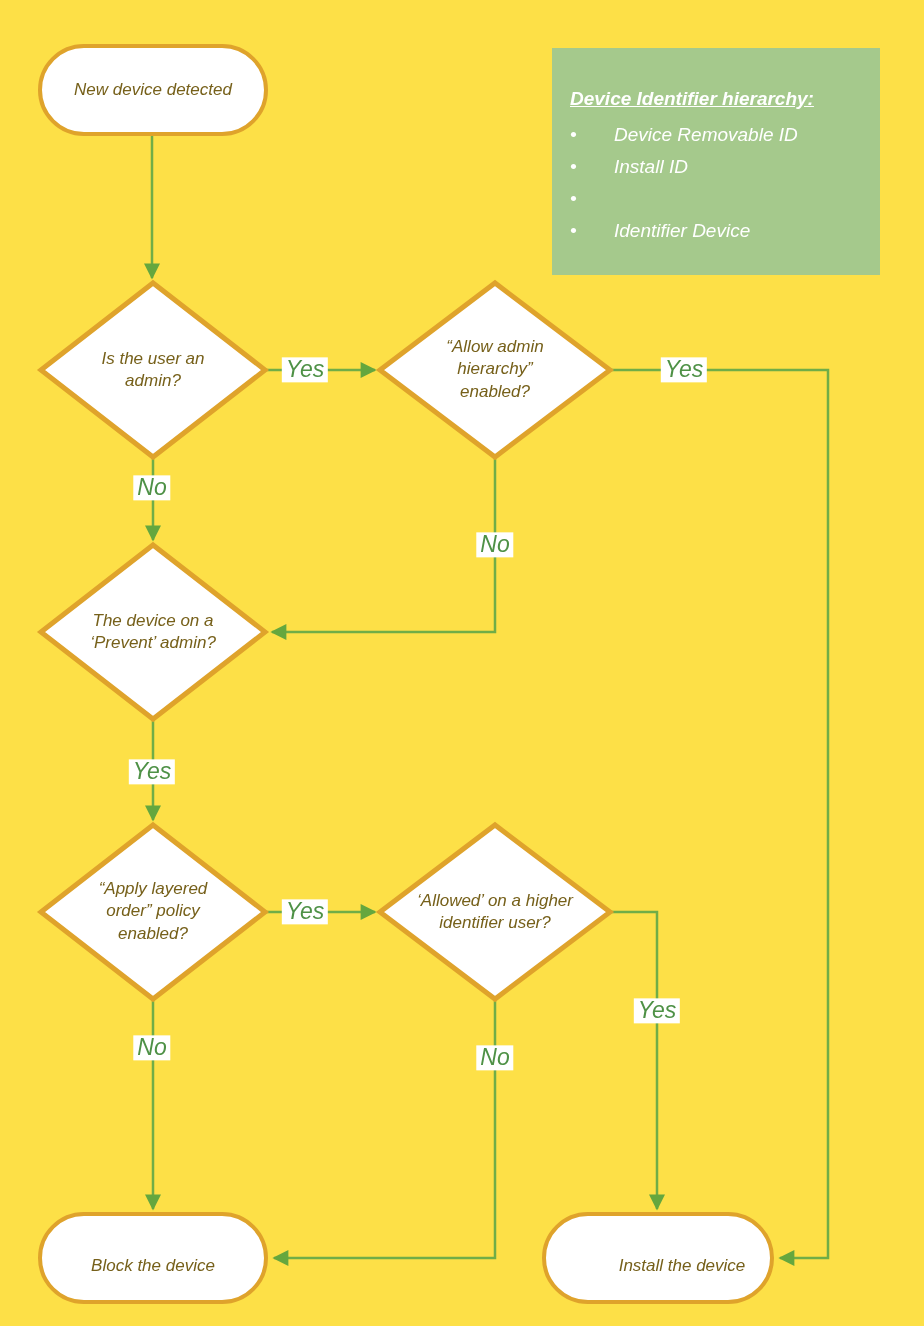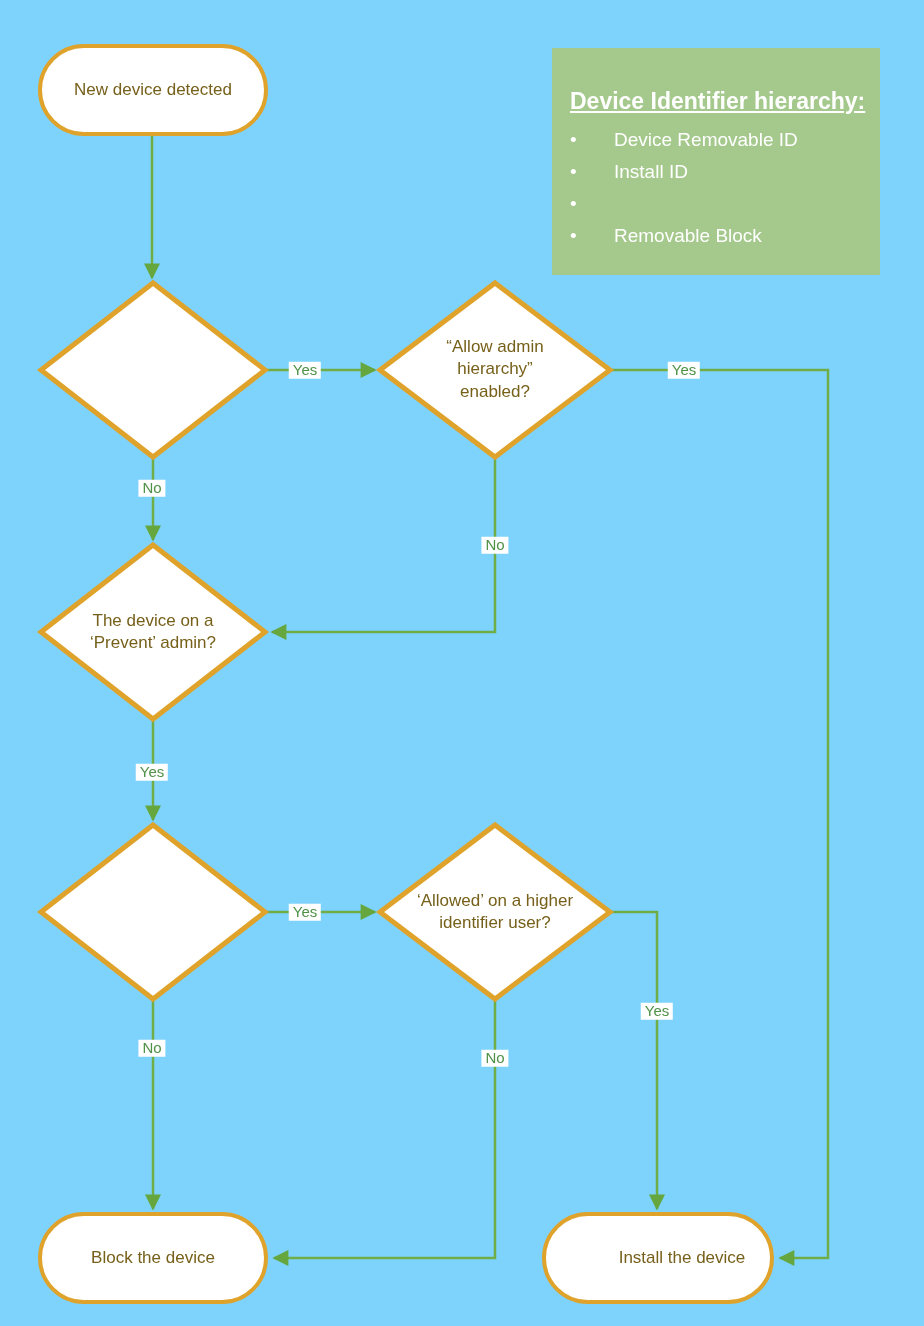--- a/index.html
+++ b/index.html
@@ -1,69 +1,70 @@
 <!DOCTYPE html>
 <html><head>
 <meta charset="utf-8">
 <style>
   html,body{margin:0;padding:0;background:#ffffff;}
   .canvas{
     position:relative;
     width:924px;height:1326px;
-    background:#7dd3fc;
+    background:#fde047;
     font-family:"Liberation Sans", sans-serif;
     overflow:hidden;
+    font-style:italic;
   }
   .canvas svg{position:absolute;left:0;top:0;}
   .node-label{
     position:absolute;
     transform:translate(-50%,-50%);
     text-align:center;
     color:#76601A;
     font-size:17px;
     line-height:1.32;
   }
   .edge-label{
     position:absolute;
     transform:translate(-50%,-50%);
     background:#ffffff;
     padding:0 4px;
     color:#4E9146;
-    font-size:15px;
+    font-size:23px;
     line-height:1.1;
   }
   .legend{
     position:absolute;
     left:552px;top:48px;
     width:328px;height:227px;
     background:#A5C98C;
     color:#ffffff;
     box-sizing:border-box;
     padding:40px 12px 0 18px;
   }
   .legend-title{
-    font-size:23px;
+    font-size:19px;
     font-weight:bold;
     text-decoration:underline;
     margin-bottom:9px;
   }
   .legend-item{
     display:flex;
     font-size:19px;
     line-height:32px;
   }
   .legend-bullet{width:44px;flex:0 0 44px;}
   
   .w-start{width:200px;}
   .w-d1{width:160px;}
   .w-d2{width:128px;}
   .w-d3{width:178px;}
   .w-d4{width:140px;}
   .w-d5{width:164px;}
-  .w-term{width:200px;}
+  .w-term{width:200px;margin-top:8px;}
 </style>
 </head>
 <body>
 
 <div class="canvas">
 
   <svg width="924" height="1326" viewBox="0 0 924 1326">
     <defs>
       <marker id="ah" viewBox="0 0 10 10" refX="9" refY="5" markerWidth="19" markerHeight="16" orient="auto" markerUnits="userSpaceOnUse">
         <path d="M0 0 L10 5 L0 10 z" fill="#65A73E"></path>
@@ -92,25 +93,27 @@
       <polygon points="41,912 153,825 265,912 153,999" stroke-width="5"></polygon>
       <polygon points="380,912 495,825 610,912 495,999" stroke-width="5"></polygon>
 
       <rect x="40" y="1214" width="226" height="88" rx="44" ry="44" stroke-width="4"></rect>
       <rect x="544" y="1214" width="228" height="88" rx="44" ry="44" stroke-width="4"></rect>
     </g>
   </svg>
 
   <div class="node-label w-start" style="left:153px;top:90px;">New device detected</div>
 
+  <div class="node-label w-d1" style="left:153px;top:370px;">Is the user an admin?</div>
 
   <div class="node-label w-d2" style="left:495px;top:370px;">“Allow admin hierarchy” enabled?</div>
 
   <div class="node-label w-d3" style="left:153px;top:632px;">The device on a ‘Prevent’ admin?</div>
 
+  <div class="node-label w-d4" style="left:153px;top:912px;">“Apply layered order” policy enabled?</div>
 
   <div class="node-label w-d5" style="left:495px;top:912px;">‘Allowed’ on a higher identifier user?</div>
 
   <div class="node-label w-term" style="left:153px;top:1258px;">Block the device</div>
 
   <div class="node-label w-term" style="left:682px;top:1258px;">Install the device</div>
 
   <div class="edge-label" style="left:305px;top:370px;">Yes</div>
   <div class="edge-label" style="left:684px;top:370px;">Yes</div>
   <div class="edge-label" style="left:152px;top:488px;">No</div>
@@ -129,17 +132,17 @@
     </div>
     <div class="legend-item">
       <span class="legend-bullet">•</span>
       <span>Install ID</span>
     </div>
     <div class="legend-item">
       <span class="legend-bullet">•</span>
     </div>
     <div class="legend-item">
       <span class="legend-bullet">•</span>
-      <span>Removable Block</span>
+      <span>Identifier Device</span>
     </div>
   </div>
 
 </div>
 
 </body></html>

